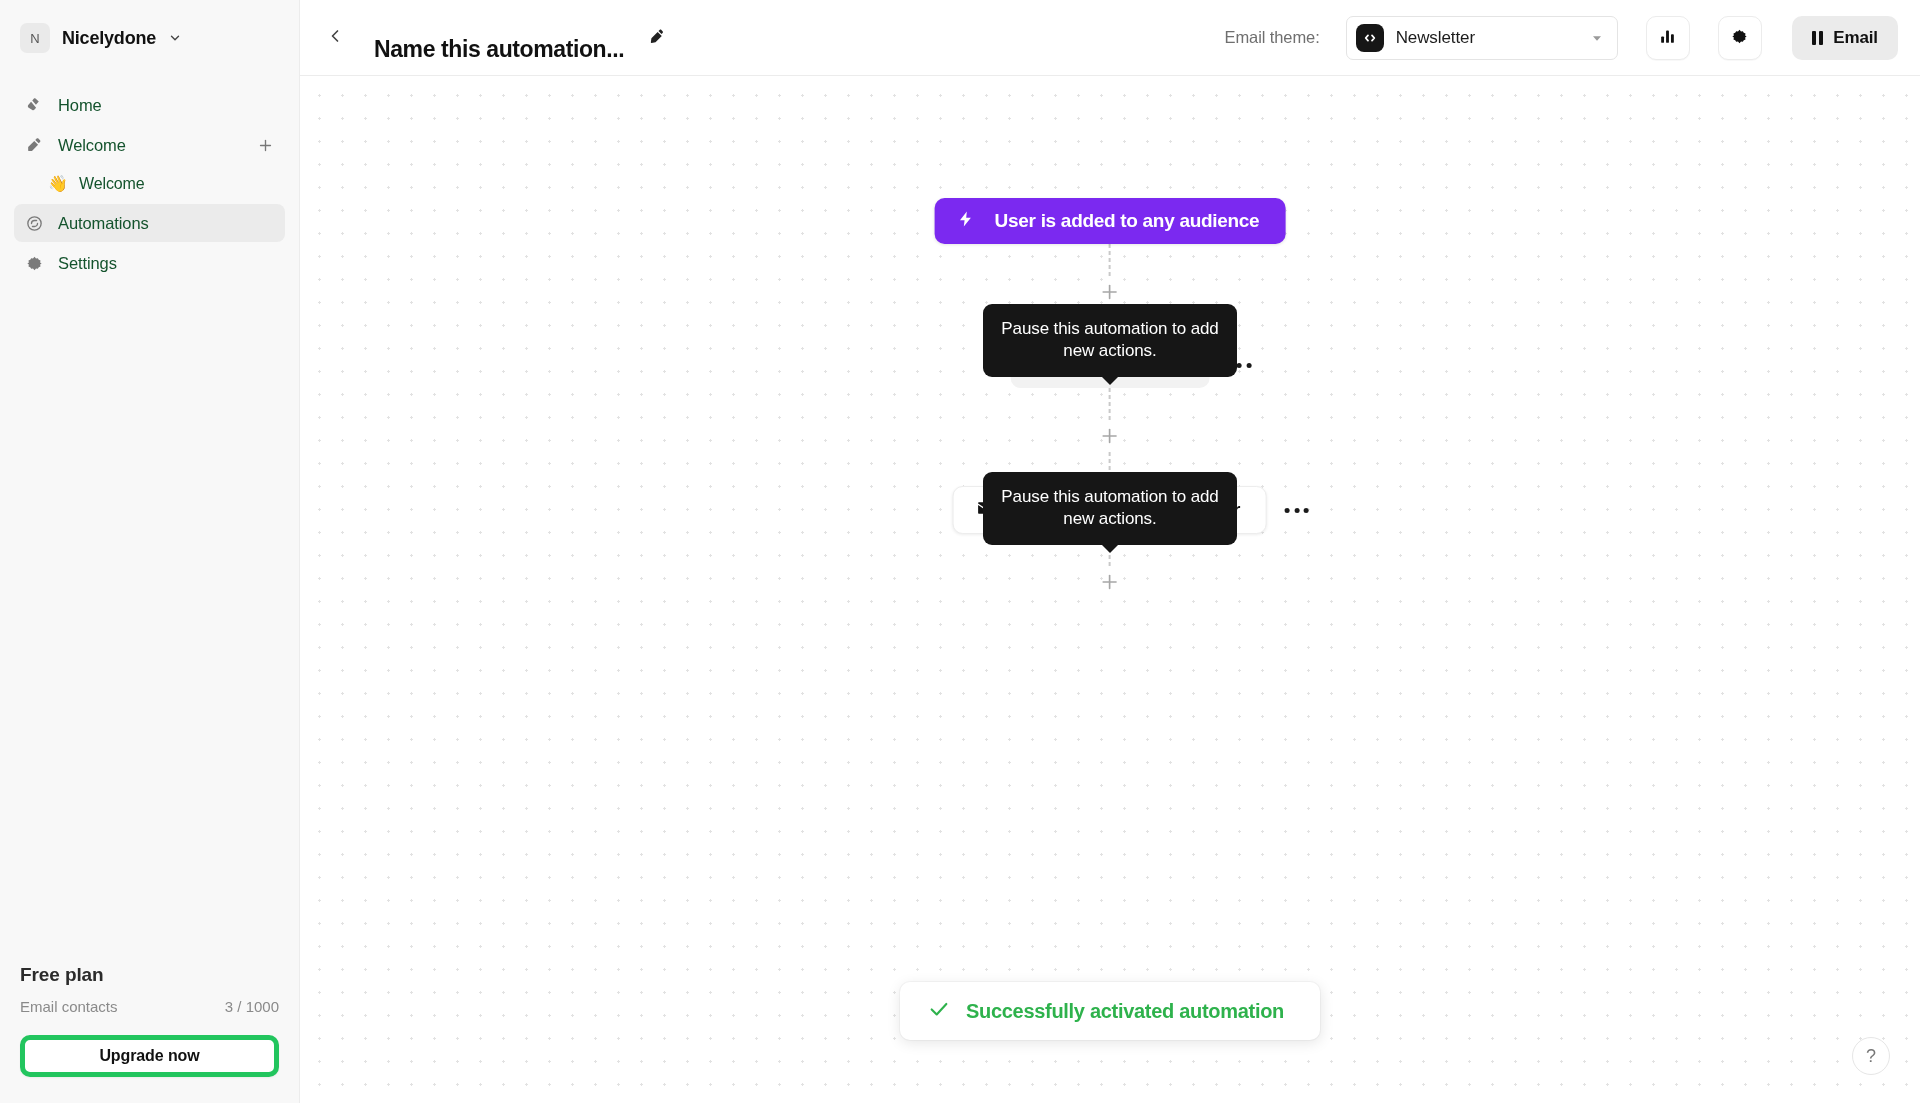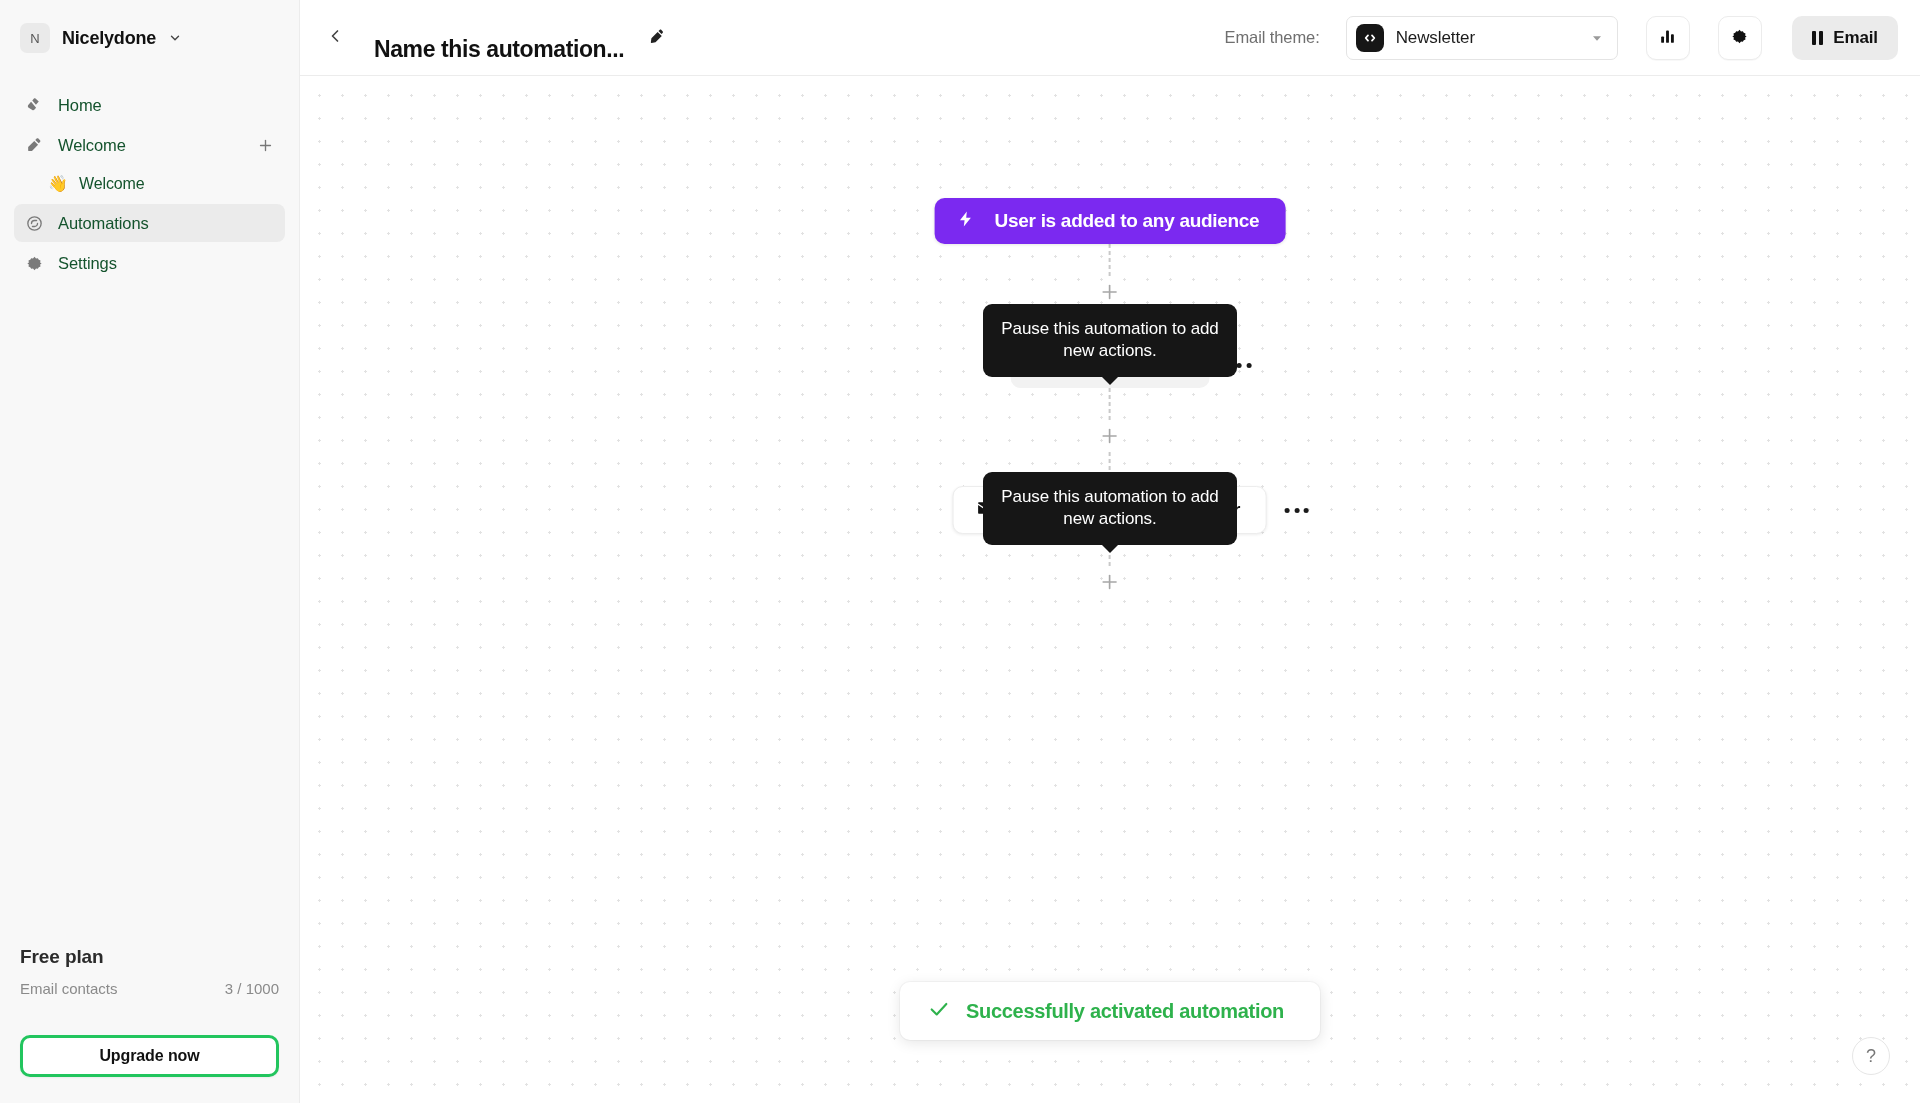--- a/index.html
+++ b/index.html
@@ -55,24 +55,24 @@
   }
   .nav-sub .emoji { font-size: 16px; line-height: 1; }
   .nav-sub .nav-label { font-size: 16px; }
 
   .plan-box { margin-top: auto; padding: 0 6px 26px 6px; }
   .plan-title { font-size: 19px; font-weight: 700; color: #2b2b2b; margin-bottom: 12px; letter-spacing: -0.1px;}
   .plan-row { display: flex; justify-content: space-between; align-items: baseline; margin-bottom: 20px; }
   .plan-row span { font-size: 15px; color: #8a8a8a; }
   .upgrade-btn {
     width: 100%; height: 42px; border-radius: 10px;
-    background: #ffffff; border: 3px solid #22c55e;
+    background: #ffffff; border: 5px solid #22c55e;
     box-shadow: 0 1px 2px rgba(0,0,0,0.05);
     font-size: 16px; font-weight: 700; color: #111;
-    font-family: inherit; cursor: pointer; letter-spacing: -0.1px; margin-top: 18px;
+    font-family: inherit; cursor: pointer; letter-spacing: -0.1px;
   }
 
   
   .main { flex: 1; display: flex; flex-direction: column; position: relative; min-width: 0; }
   .topbar {
     height: 76px; flex: 0 0 76px; background: #fff;
     border-bottom: 1px solid #ececec;
     display: flex; align-items: center; padding: 0 22px 0 18px; gap: 14px;
   }
   .back-btn {

